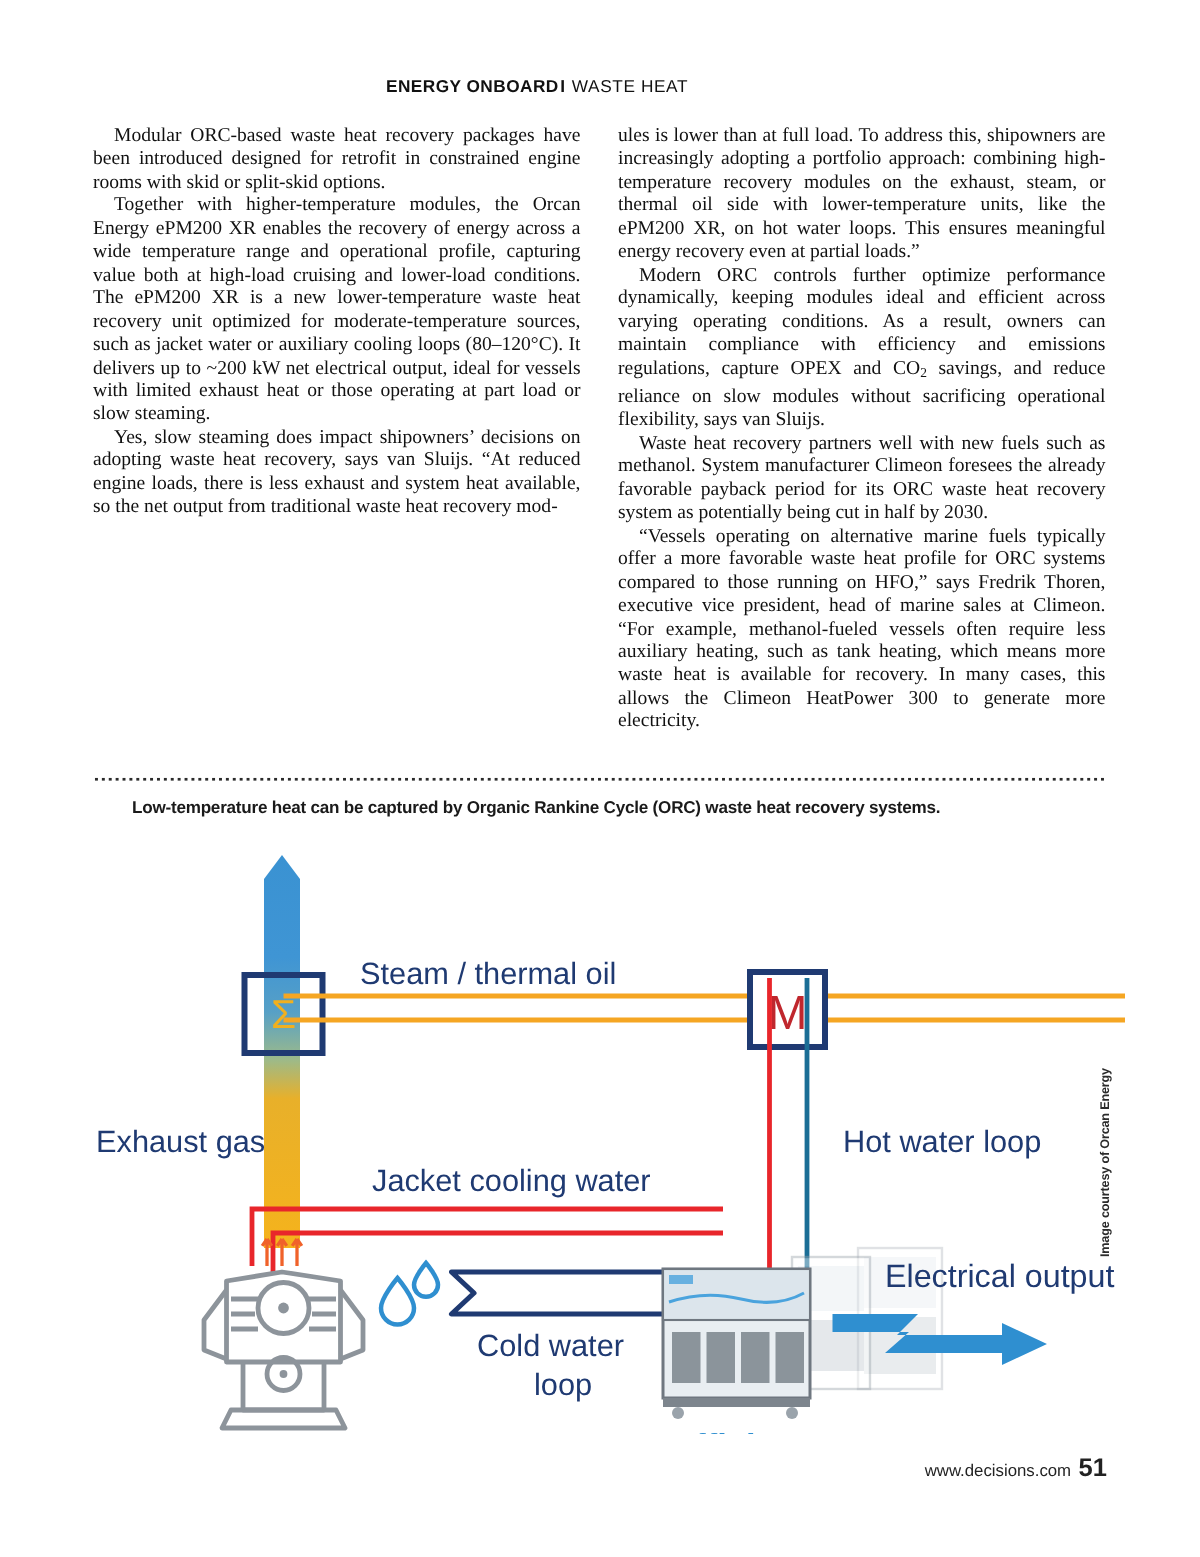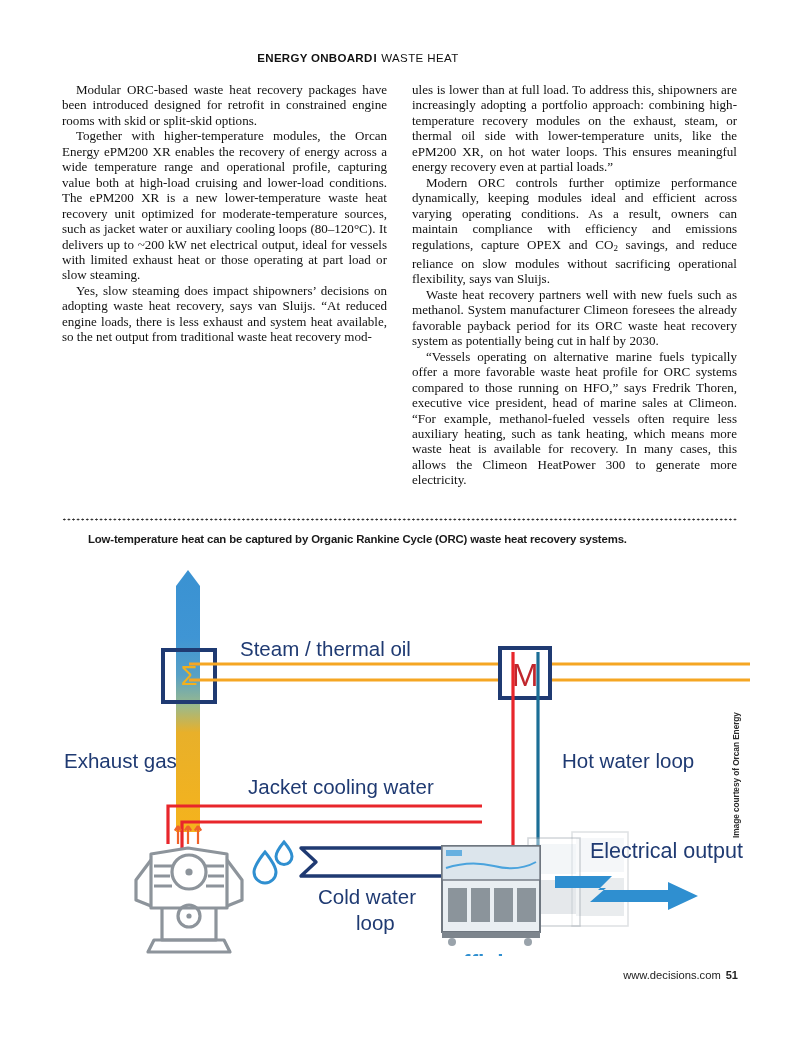--- a/index.html
+++ b/index.html
@@ -110,21 +110,21 @@
   .footer {
     position: absolute;
     top: 969px;
     right: 62px;
     font-family: "Liberation Sans", sans-serif;
     font-size: 11.2px;
     color: #222;
   }
   .footer .pageno {
     font-weight: bold;
-    font-size: 11px;
+    font-size: 17px;
     margin-left: 5px;
   }
 </style>
 </head>
 <body>
 
 <div class="runhead">
   <span class="strong">ENERGY ONBOARD</span><span class="bar">I</span> <span class="light">WASTE HEAT</span>
 </div>
 

